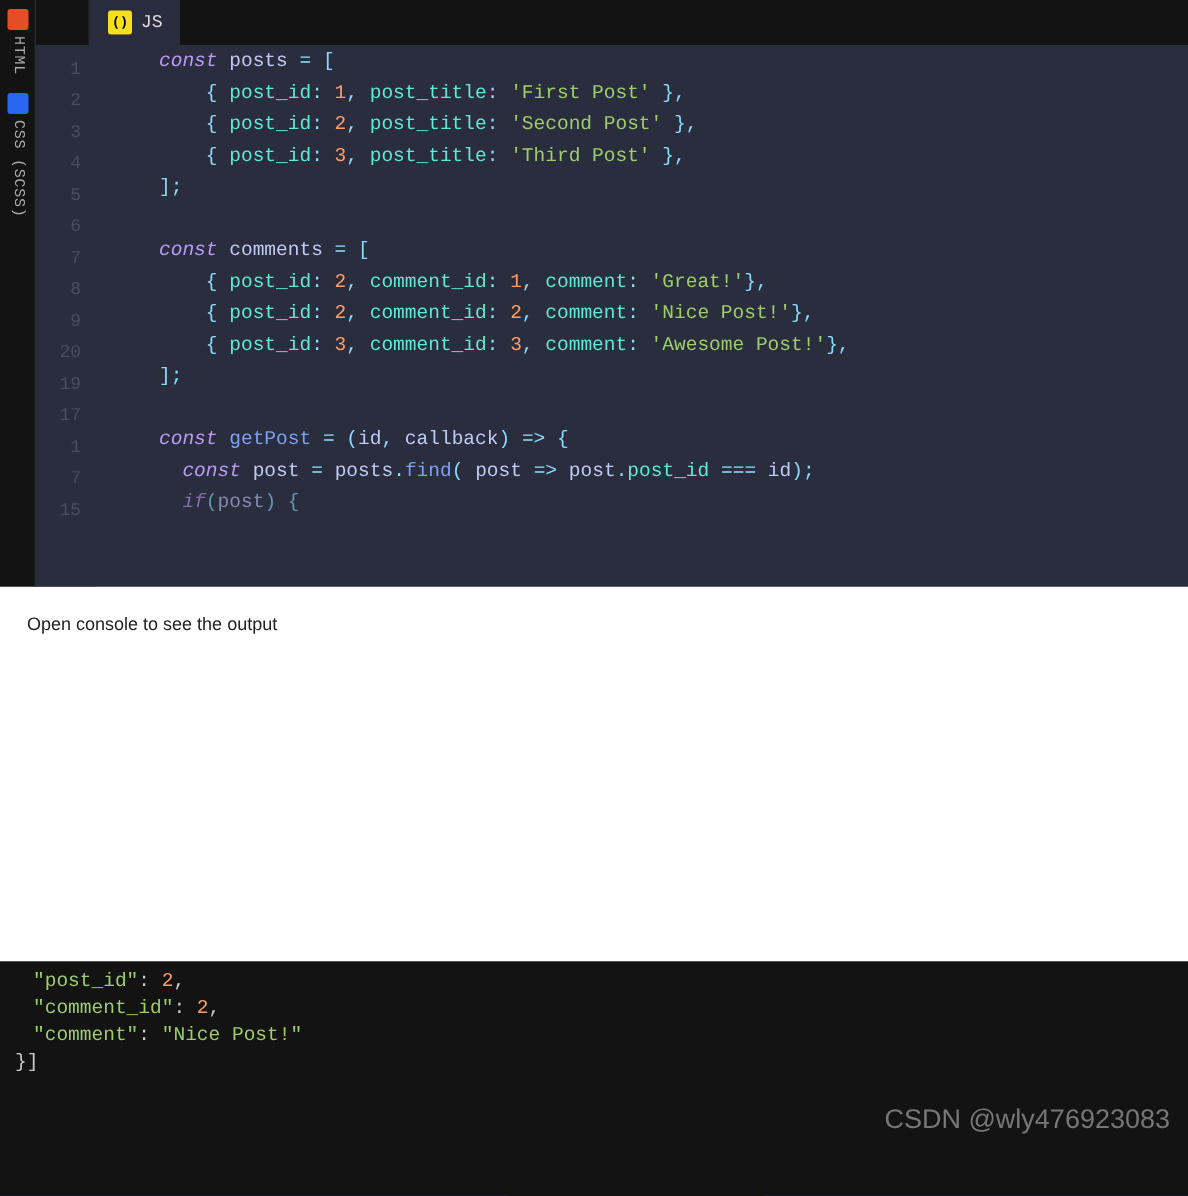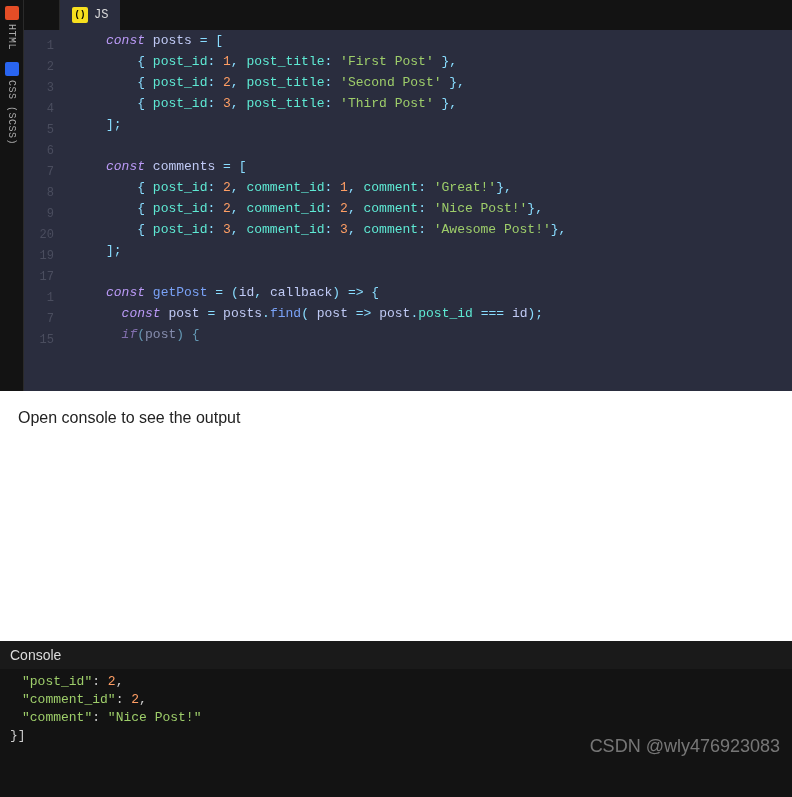--- a/index.html
+++ b/index.html
@@ -123,21 +123,21 @@
     .str { color: #9ece6a; }
     .punc { color: #89ddff; }
     .fn { color: #7aa2f7; }
     .op { color: #89ddff; }
     .output-area {
       height: 250px;
       background: #fff;
       padding: 18px;
       color: #222;
       font-family: 'Segoe UI', Arial, sans-serif;
-      font-size: 16px;
+      font-size: 12px;
     }
     .console-area {
       background: #131313;
       height: 156px;
     }
     .console-header {
       padding: 6px 10px;
       color: #ddd;
       font-family: 'Segoe UI', Arial, sans-serif;
       font-size: 14px;
@@ -206,17 +206,16 @@
       <div class="code-content"><div><span class="kw">const</span><span> </span><span class="var">posts</span><span> </span><span class="op">=</span><span> </span><span class="punc">[</span></div><div><span>    </span><span class="punc">{ </span><span class="prop">post_id</span><span class="punc">: </span><span class="num">1</span><span class="punc">, </span><span class="prop">post_title</span><span class="punc">: </span><span class="str">'First Post'</span><span class="punc"> },</span></div><div><span>    </span><span class="punc">{ </span><span class="prop">post_id</span><span class="punc">: </span><span class="num">2</span><span class="punc">, </span><span class="prop">post_title</span><span class="punc">: </span><span class="str">'Second Post'</span><span class="punc"> },</span></div><div><span>    </span><span class="punc">{ </span><span class="prop">post_id</span><span class="punc">: </span><span class="num">3</span><span class="punc">, </span><span class="prop">post_title</span><span class="punc">: </span><span class="str">'Third Post'</span><span class="punc"> },</span></div><div><span class="punc">];</span></div><div>&nbsp;</div><div><span class="kw">const</span><span> </span><span class="var">comments</span><span> </span><span class="op">=</span><span> </span><span class="punc">[</span></div><div><span>    </span><span class="punc">{ </span><span class="prop">post_id</span><span class="punc">: </span><span class="num">2</span><span class="punc">, </span><span class="prop">comment_id</span><span class="punc">: </span><span class="num">1</span><span class="punc">, </span><span class="prop">comment</span><span class="punc">: </span><span class="str">'Great!'</span><span class="punc">},</span></div><div><span>    </span><span class="punc">{ </span><span class="prop">post_id</span><span class="punc">: </span><span class="num">2</span><span class="punc">, </span><span class="prop">comment_id</span><span class="punc">: </span><span class="num">2</span><span class="punc">, </span><span class="prop">comment</span><span class="punc">: </span><span class="str">'Nice Post!'</span><span class="punc">},</span></div><div><span>    </span><span class="punc">{ </span><span class="prop">post_id</span><span class="punc">: </span><span class="num">3</span><span class="punc">, </span><span class="prop">comment_id</span><span class="punc">: </span><span class="num">3</span><span class="punc">, </span><span class="prop">comment</span><span class="punc">: </span><span class="str">'Awesome Post!'</span><span class="punc">},</span></div><div><span class="punc">];</span></div><div>&nbsp;</div><div><span class="kw">const</span><span> </span><span class="fn">getPost</span><span> </span><span class="op">=</span><span> </span><span class="punc">(</span><span class="var">id</span><span class="punc">, </span><span class="var">callback</span><span class="punc">) </span><span class="op">=&gt;</span><span> </span><span class="punc">{</span></div><div><span>  </span><span class="kw">const</span><span> </span><span class="var">post</span><span> </span><span class="op">=</span><span> </span><span class="var">posts</span><span class="punc">.</span><span class="fn">find</span><span class="punc">( </span><span class="var">post</span><span> </span><span class="op">=&gt;</span><span> </span><span class="var">post</span><span class="punc">.</span><span class="prop">post_id</span><span> </span><span class="op">===</span><span> </span><span class="var">id</span><span class="punc">);</span></div><div style="opacity:0.6"><span>  </span><span class="kw">if</span><span class="punc">(</span><span class="var">post</span><span class="punc">) {</span></div></div>
     </div>
   </div>
 </div>
 
 <div class="output-area">
   <div>Open console to see the output</div>
 </div>
 
 <div class="console-area">
-  <div class="console-header">Console</div>
   <div class="console-body"><div><span class="cstr">"post_id"</span><span class="cpunc">: </span><span class="cnum">2</span><span class="cpunc">,</span></div><div><span class="cstr">"comment_id"</span><span class="cpunc">: </span><span class="cnum">2</span><span class="cpunc">,</span></div><div><span class="cstr">"comment"</span><span class="cpunc">: </span><span class="cstr">"Nice Post!"</span></div><div style="margin-left:-12px"><span class="cpunc">}]</span></div></div>
 </div>
 
 <div class="watermark">CSDN @wly476923083</div>
 
 </body></html>

